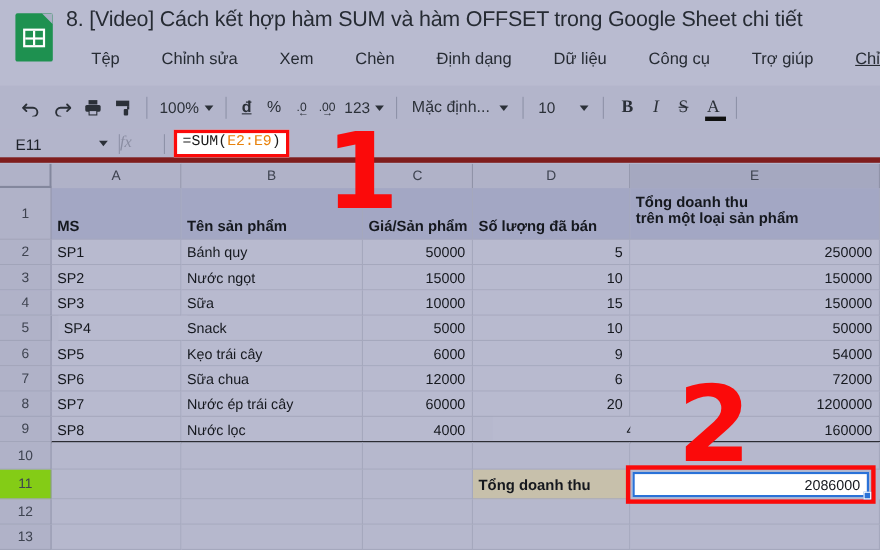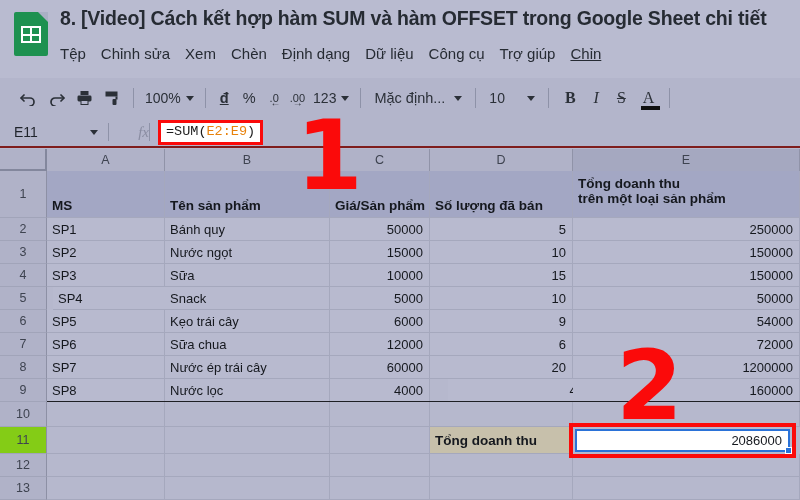--- a/index.html
+++ b/index.html
@@ -35,28 +35,27 @@
     background: #ffffff;
   }
   .logo .grid:after {
     content: ""; position: absolute; left: 7px; top: 0; width: 2px; height: 13px;
     background: #ffffff;
   }
   .doc-title {
     position: absolute; left: 60px; top: 7px;
     font-size: 19.5px; color: #262b33; white-space: nowrap;
     letter-spacing: -0.2px;
-    font-weight: bold;
   }
   .menubar {
     position: absolute; left: 60px; top: 45px;
     display: flex; align-items: center; gap: 15px;
     font-size: 15px; color: #262b33; white-space: nowrap;
   }
-  .menubar .mi { cursor: default; }
+  .menubar .mi { cursor: default; margin-left: 23px; }
   .menubar .mi.link { text-decoration: underline; }
 
   
   .toolbar {
     position: absolute; left: 0; top: 78px; width: 800px; height: 40px;
     background: #b3b5cb;
     display: flex; align-items: center;
     padding-left: 14px; gap: 0px;
   }
   .tbtn {
@@ -73,29 +72,29 @@
   .fontsel { font-size: 14.5px; color: #2b3038; display: flex; align-items: center; gap: 9px; padding: 0 6px; }
   .sizesel { font-size: 14px; color: #2b3038; display: flex; align-items: center; gap: 22px; padding: 0 6px; }
   .styb { font-size: 16px; color: #2b3038; padding: 0 9px; font-family: "Liberation Serif", serif; }
   .tcolor { position: relative; padding: 0 8px; font-size: 16px; color: #2b3038; font-family: "Liberation Serif", serif; }
   .tcolor .bar { position: absolute; left: 6px; bottom: -3px; width: 19px; height: 4px; background: #101010; }
 
   
   .formulabar {
     position: absolute; left: 0; top: 118px; width: 800px; height: 30px;
     background: #b3b5cb; display: flex; align-items: center;
-    border-bottom: 2px solid #7f1d1d;
+    border-bottom: 5px solid #7f1d1d;
   }
   .namebox {
     width: 108px; height: 30px; display: flex; align-items: center;
     padding-left: 14px; font-size: 14px; color: #1f232b;
   }
   .namebox .caret { margin-left: auto; margin-right: 10px; }
   .vsep { width: 1px; height: 18px; background: #8e92a8; }
-  .fx { width: 40px; text-align: right; font-size: 15px; color: #8a8da2; font-family: "Liberation Serif", serif; font-style: italic; }
+  .fx { width: 40px; text-align: left; font-size: 15px; color: #8a8da2; font-family: "Liberation Serif", serif; font-style: italic; }
   .fcontent {
     position: relative; margin-left: 8px; height: 26px;
     display: flex; align-items: center;
   }
   .fbox {
     background: #ffffff; border: 3px solid #fb0a0a;
     padding: 1px 5px 2px 5px; font-family: "Liberation Mono", monospace;
     font-size: 13.5px; color: #1b1b1b; line-height: 16px;
   }
   .fbox .rng { color: #e8820c; }

